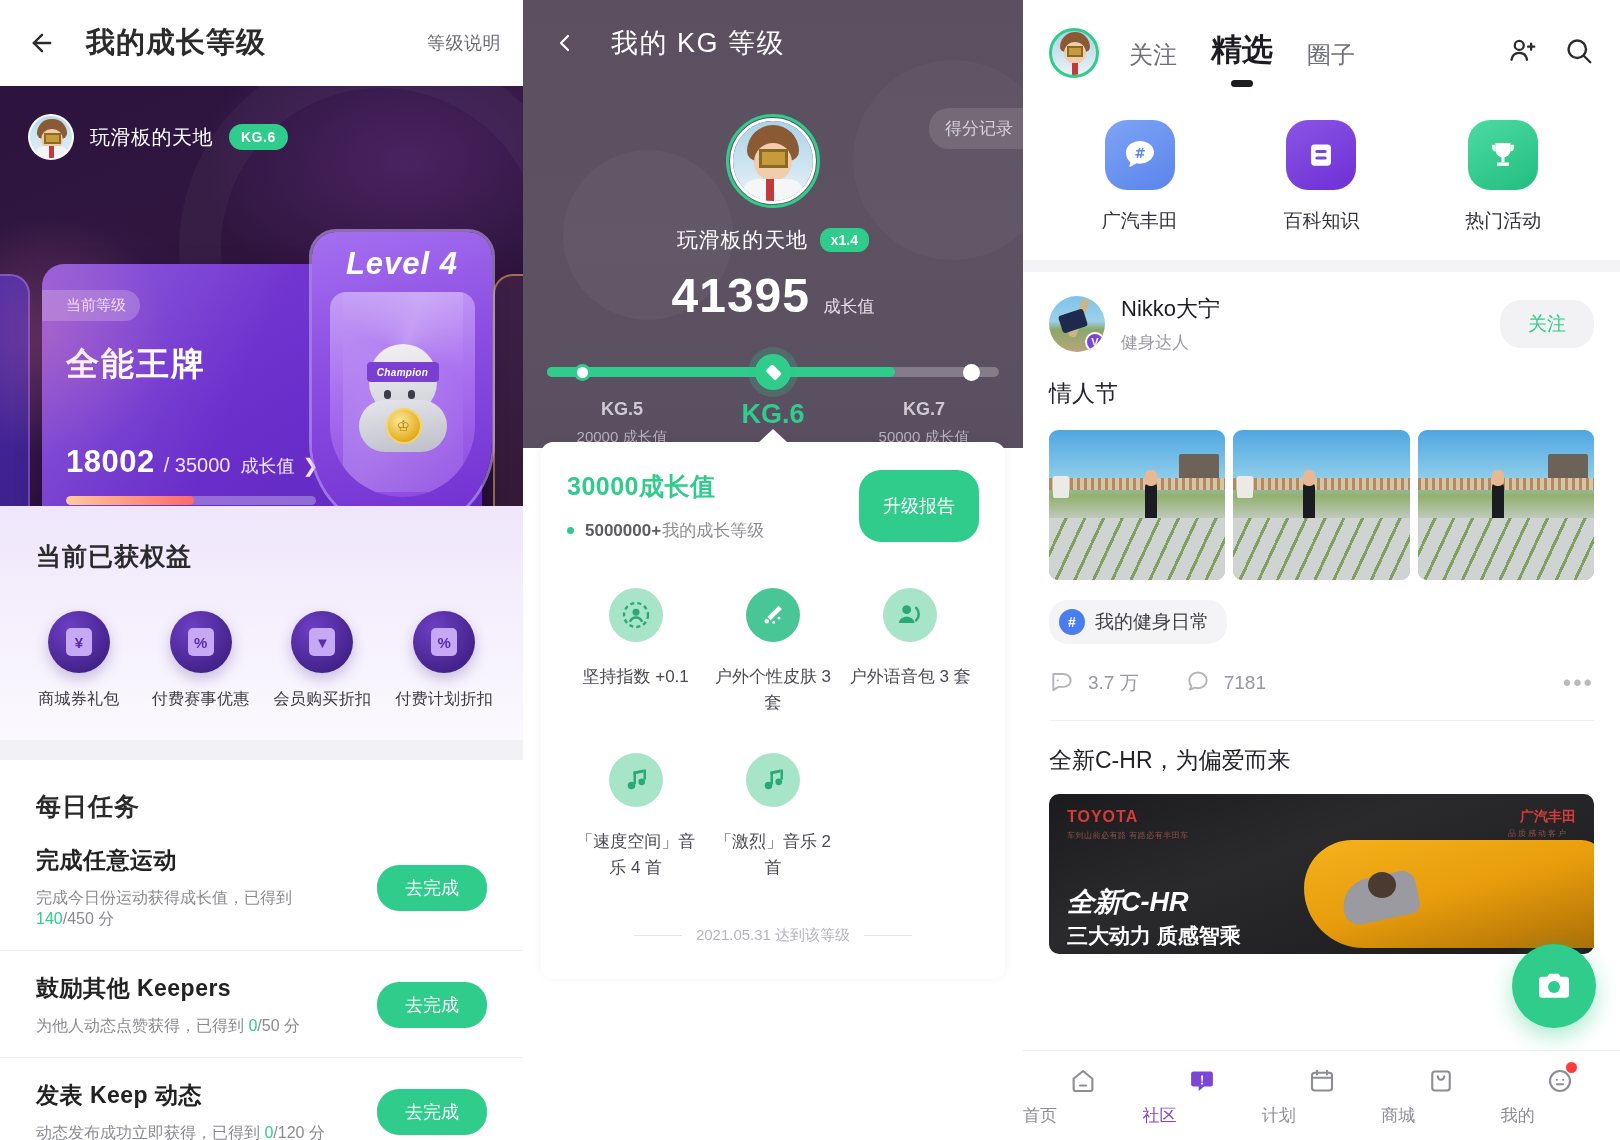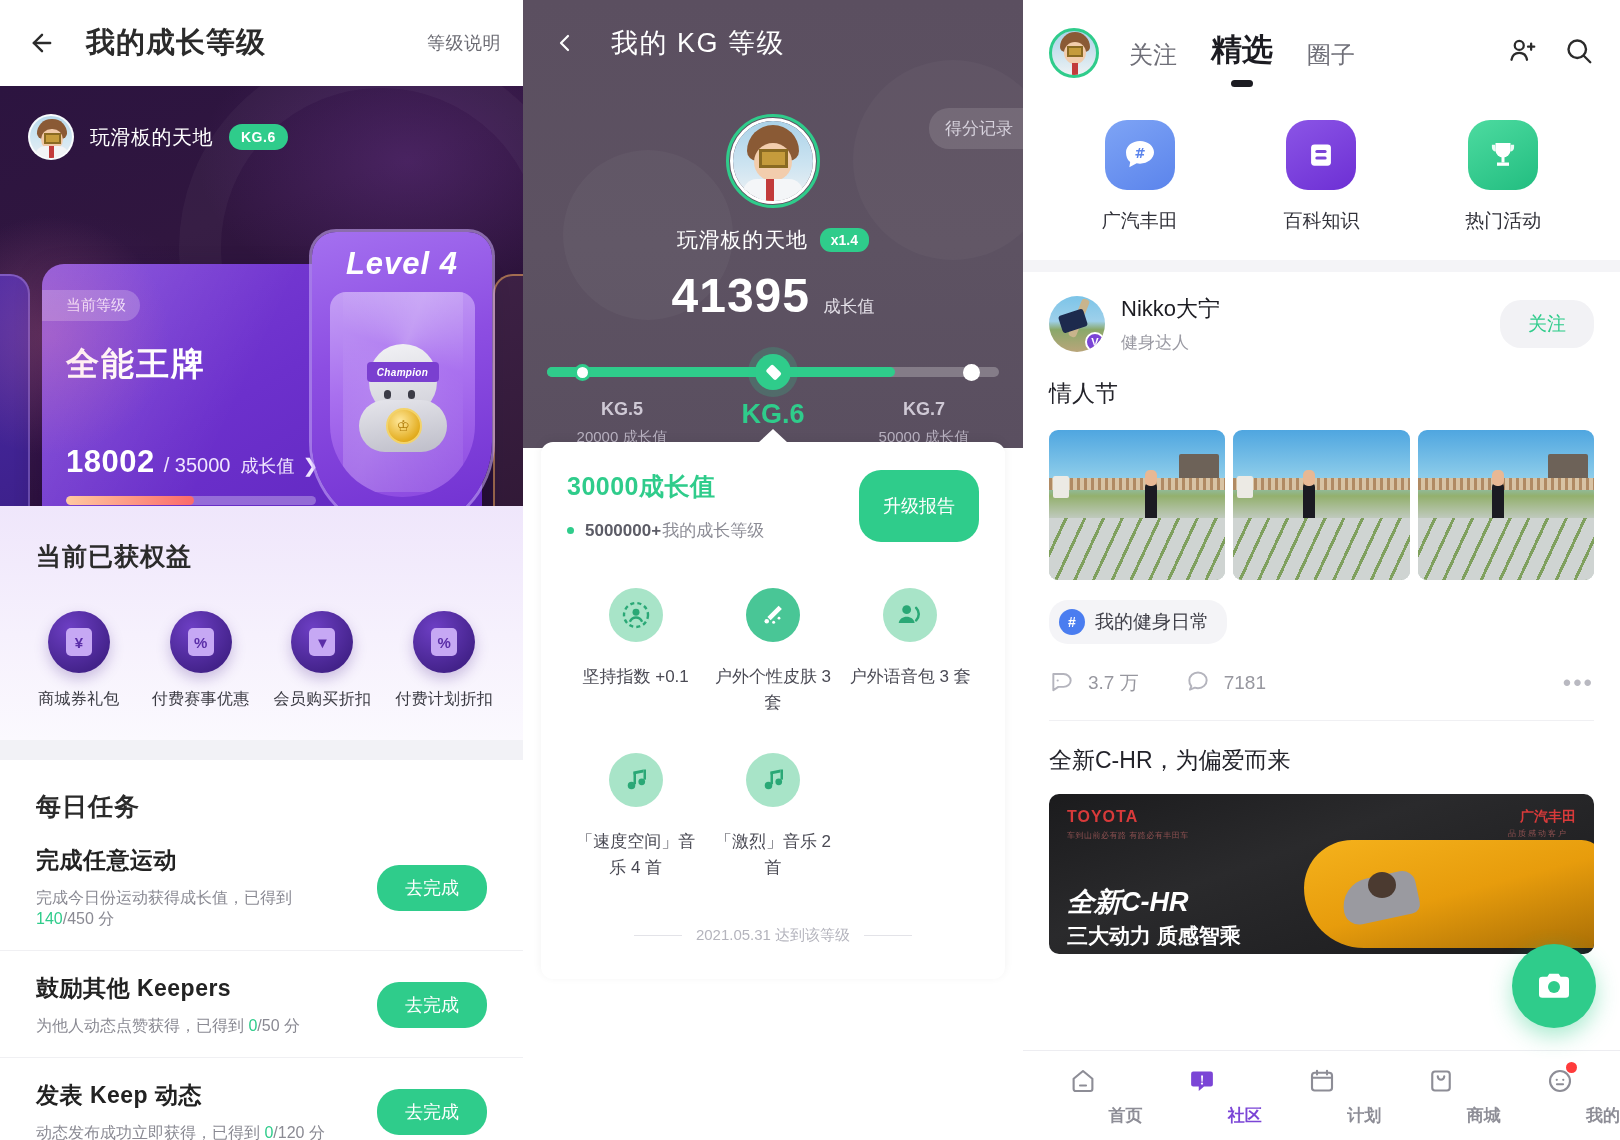--- a/index.html
+++ b/index.html
@@ -300,21 +300,21 @@
                     border-radius: 46px 16px 6px 30px; transform:skewX(-10deg);}
   .p3-adimg .woman{ position:absolute; right:176px; bottom:34px; width:76px;height:44px; background:#9a9aa0;
                     border-radius:30px 14px 10px 16px; transform:rotate(-12deg);}
   .p3-adimg .whead{ position:absolute; right:198px; bottom:56px; width:28px;height:26px; background:#4b3a30; border-radius:50%;}
 
   .p3-fab{ position:absolute; right:24px; bottom:112px; width:84px;height:84px; border-radius:50%;
            background:#2fcc8b; display:flex; align-items:center; justify-content:center;
            box-shadow:0 8px 22px rgba(47,204,139,.42); z-index:9;}
   .p3-bottom{ position:absolute; left:0; right:0; bottom:0; height:90px; background:#fff;
               border-top:1px solid #ededf1; display:flex; align-items:center; z-index:8;}
-  .p3-bitem{ flex:1; text-align:right; position:relative;font-weight:bold;}
+  .p3-bitem{ flex:1; text-align:left; position:relative;}
   .p3-bic{ height:34px; display:flex; align-items:center; justify-content:center;}
   .p3-blabel{ font-size:17px; color:#8d8d96; margin-top:6px;}
   .p3-bitem.active .p3-blabel{ color:#7b45d6;}
   .p3-dotred{ position:absolute; right:36%; top:-2px; width:11px;height:11px; border-radius:50%; background:#ff3b3b;}
 </style>
 </head>
 <body>
 
 <div class="stage">
 

